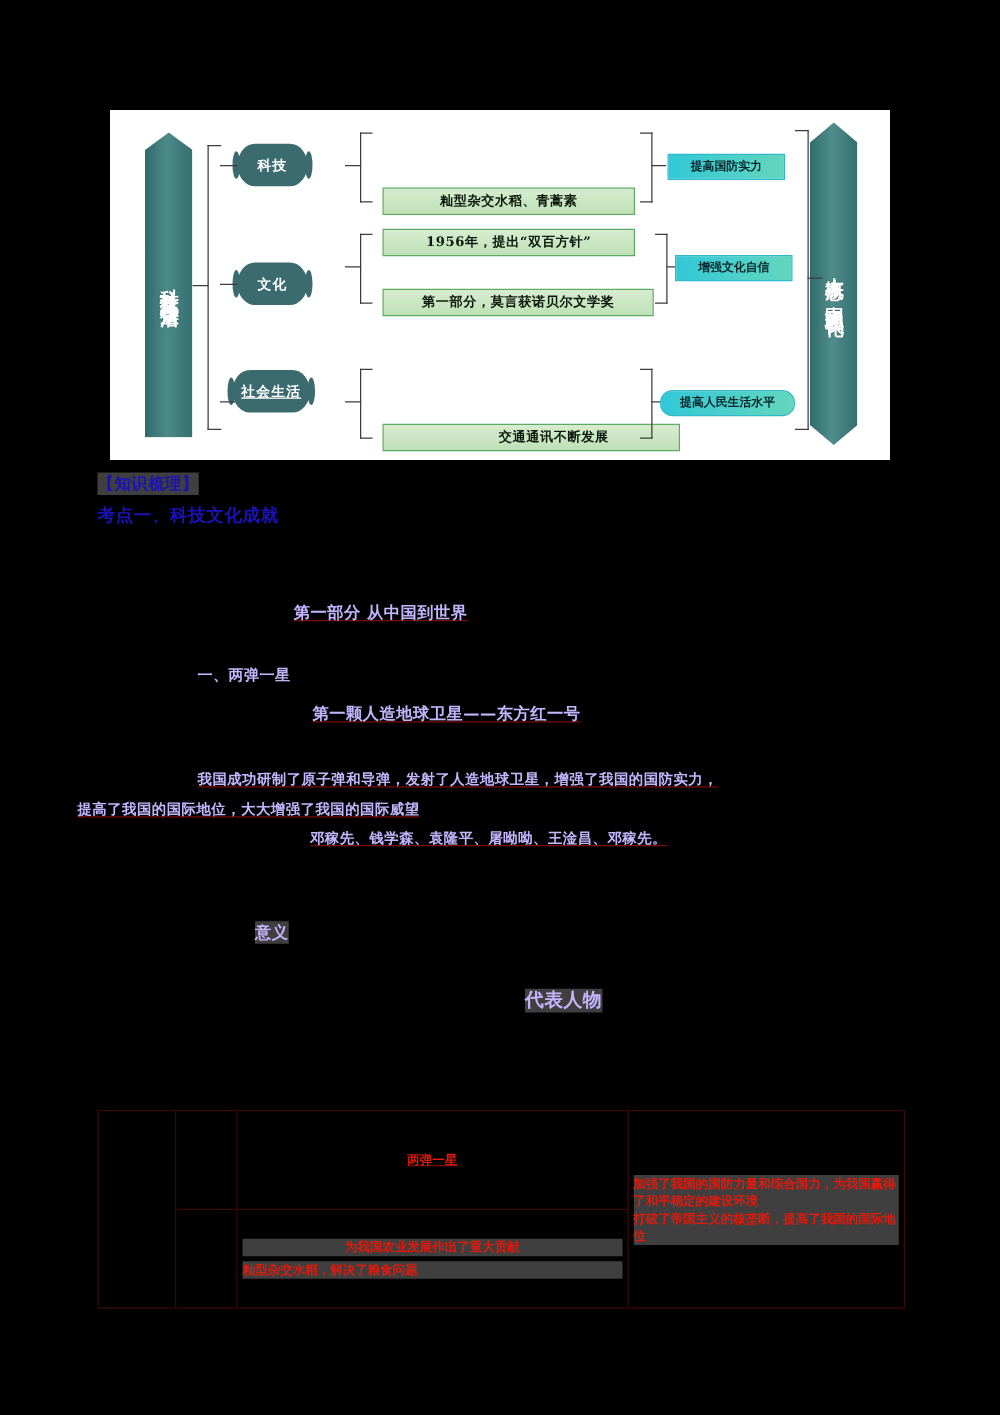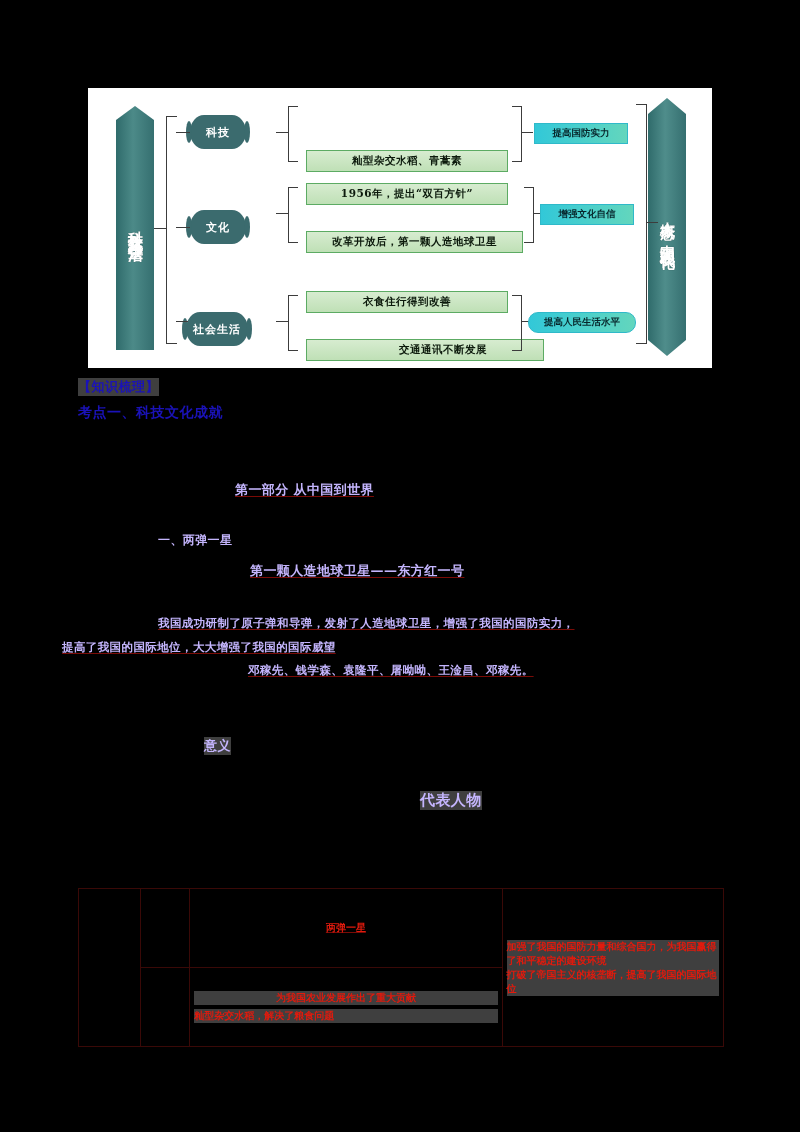--- a/index.html
+++ b/index.html
@@ -136,36 +136,35 @@
   <div class="tick" data-name="bracket-0-right-stem" style="left:433px;top:44px;width:12px;"></div>
 
   <div class="outcome" data-name="mindmap-outcome-0" style="left:446px;top:35px;">提高国防实力</div>
 
   <div class="cat-node" data-name="mindmap-category-1" style="left:102px;top:122px;">
     <span data-name="mindmap-category-1-label">文化</span>
   </div>
   <div class="tick" data-name="cat1-stem" style="left:88px;top:139px;width:14px;"></div>
 
   <div class="leaf" data-name="mindmap-leaf-1-0" style="left:218px;top:95px;">1956年，提出“双百方针”</div>
-  <div class="leaf" data-name="mindmap-leaf-1-1" style="left:218px;top:143px;width:215px;">改革开放后，第一颗人造地球卫星</div>
+  <div class="leaf" data-name="mindmap-leaf-1-1" style="left:218px;top:143px;width:215px;">第一部分，莫言获诺贝尔文学奖</div>
 
   <div class="brk" data-name="bracket-1-left" style="left:200px;top:99px;width:9px;height:54px;"></div>
   <div class="tick" data-name="bracket-1-left-stem" style="left:188px;top:125px;width:13px;"></div>
 
   <div class="brk-r" data-name="bracket-1-right" style="left:436px;top:99px;width:9px;height:54px;"></div>
   <div class="tick" data-name="bracket-1-right-stem" style="left:445px;top:125px;width:8px;"></div>
 
   <div class="outcome" data-name="mindmap-outcome-1" style="left:452px;top:116px;">增强文化自信</div>
 
-  <div class="cat-node" data-name="mindmap-category-2" style="left:98px;top:224px;width:62px;">
+  <div class="cat-node" data-name="mindmap-category-2" style="left:98px;top:208px;width:62px;text-decoration:underline;">
     <span data-name="mindmap-category-2-label">社会生活</span>
   </div>
   <div class="tick" data-name="cat2-stem" style="left:88px;top:233px;width:12px;"></div>
 
-  <div class="leaf" data-name="mindmap-leaf-2-0" style="left:218px;top:203px;">衣食住行得到改善</div>
   <div class="leaf" data-name="mindmap-leaf-2-1" style="left:218px;top:251px;padding-left:36px;">交通通讯不断发展</div>
 
   <div class="brk" data-name="bracket-2-left" style="left:200px;top:207px;width:9px;height:54px;"></div>
   <div class="tick" data-name="bracket-2-left-stem" style="left:188px;top:233px;width:13px;"></div>
 
   <div class="brk-r" data-name="bracket-2-right" style="left:424px;top:207px;width:9px;height:54px;"></div>
   <div class="tick" data-name="bracket-2-right-stem" style="left:433px;top:233px;width:8px;"></div>
 
   <div class="outcome" data-name="mindmap-outcome-2" style="left:440px;top:224px;width:106px;border-radius:10px;">提高人民生活水平</div>
 

